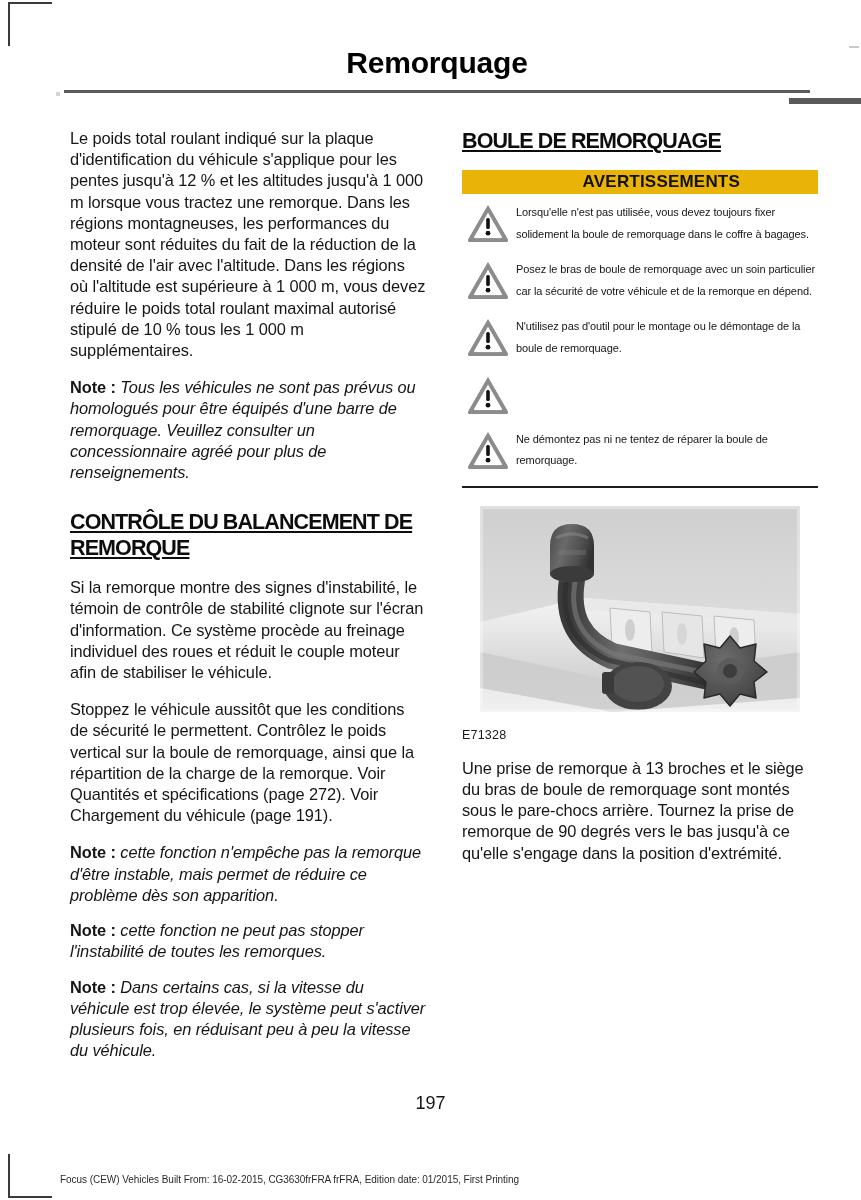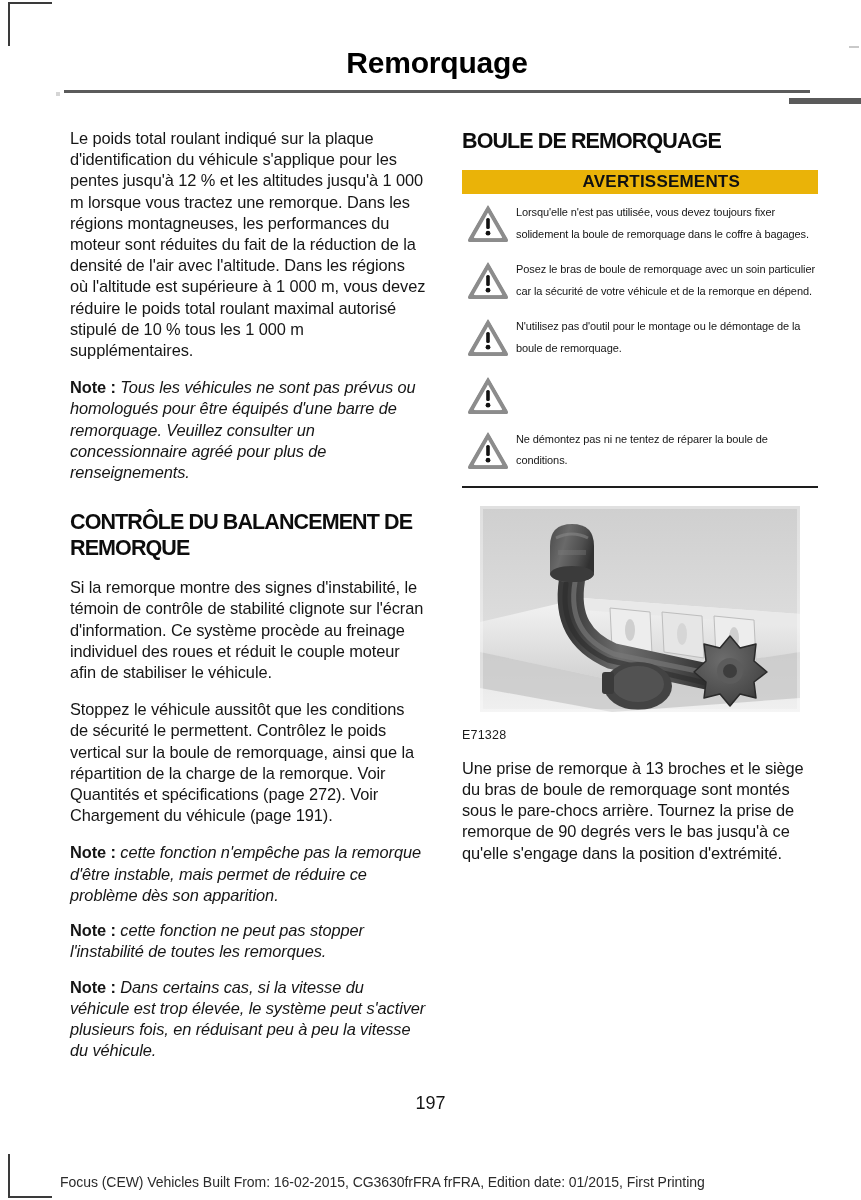--- a/index.html
+++ b/index.html
@@ -86,20 +86,21 @@
   .xref { font-weight: normal; font-style: normal; }
 
   h2.section {
     margin: 26px 0 16px 0;
     font-size: 21.5px;
     line-height: 26px;
     font-weight: bold;
     letter-spacing: -0.9px;
     color: #0d0d0d;
     text-transform: uppercase;
+    text-decoration: underline;
   }
   h2.section.first { margin-top: 0; }
 
   
   .warn-bar {
     background: #eab308;
     height: 24px;
     line-height: 24px;
     margin: 0 0 8px 0;
     font-size: 17px;
@@ -152,21 +153,21 @@
     right: 0;
     top: 1093px;
     text-align: center;
     font-size: 18px;
     color: #151515;
   }
   .footer-line {
     position: absolute;
     left: 60px;
     top: 1174px;
-    font-size: 14px;
+    font-size: 10px;
     color: #2b2b2b;
     letter-spacing: -0.05px;
   }
 </style>
 </head>
 <body>
 
 <div class="page">
 
   <div class="crop crop-tl"></div>
@@ -272,21 +273,21 @@
     <p class="warning">
       <span class="tri">
         <svg viewBox="0 0 44 40" width="44" height="40" aria-hidden="true">
           <path d="M22 3 L41 36 Q42.5 38.5 39.5 38.5 L4.5 38.5 Q1.5 38.5 3 36 Z" fill="#8c8c8c" stroke="#8c8c8c" stroke-width="1.2" stroke-linejoin="round"></path>
           <path d="M22 9.5 L35.5 33 Q36.6 34.9 34.4 34.9 L9.6 34.9 Q7.4 34.9 8.5 33 Z" fill="#ffffff" stroke="#ffffff" stroke-width="1" stroke-linejoin="round"></path>
           <path d="M22 6.2 L38.6 35.2 Q39.6 37 37.5 37 L6.5 37 Q4.4 37 5.4 35.2 Z" fill="none" stroke="#8c8c8c" stroke-width="3.4" stroke-linejoin="round"></path>
           <rect x="20.2" y="15" width="3.6" height="11" rx="1.6" fill="#111111"></rect>
           <circle cx="22" cy="30.2" r="2.4" fill="#111111"></circle>
         </svg>
       </span>
-      <span>Ne démontez pas ni ne tentez de réparer la boule de conditions.</span>
+      <span>Ne démontez pas ni ne tentez de réparer la boule de remorquage.</span>
     </p>
 
     <div class="rule-thin"></div>
 
     <div class="figure">
       <svg class="figure-img" viewBox="0 0 356 222">
         <defs>
           <linearGradient id="bgGrad" x1="0" y1="0" x2="0" y2="1">
             <stop offset="0%" stop-color="#cfcfcf"></stop>
             <stop offset="55%" stop-color="#dcdcdc"></stop>

